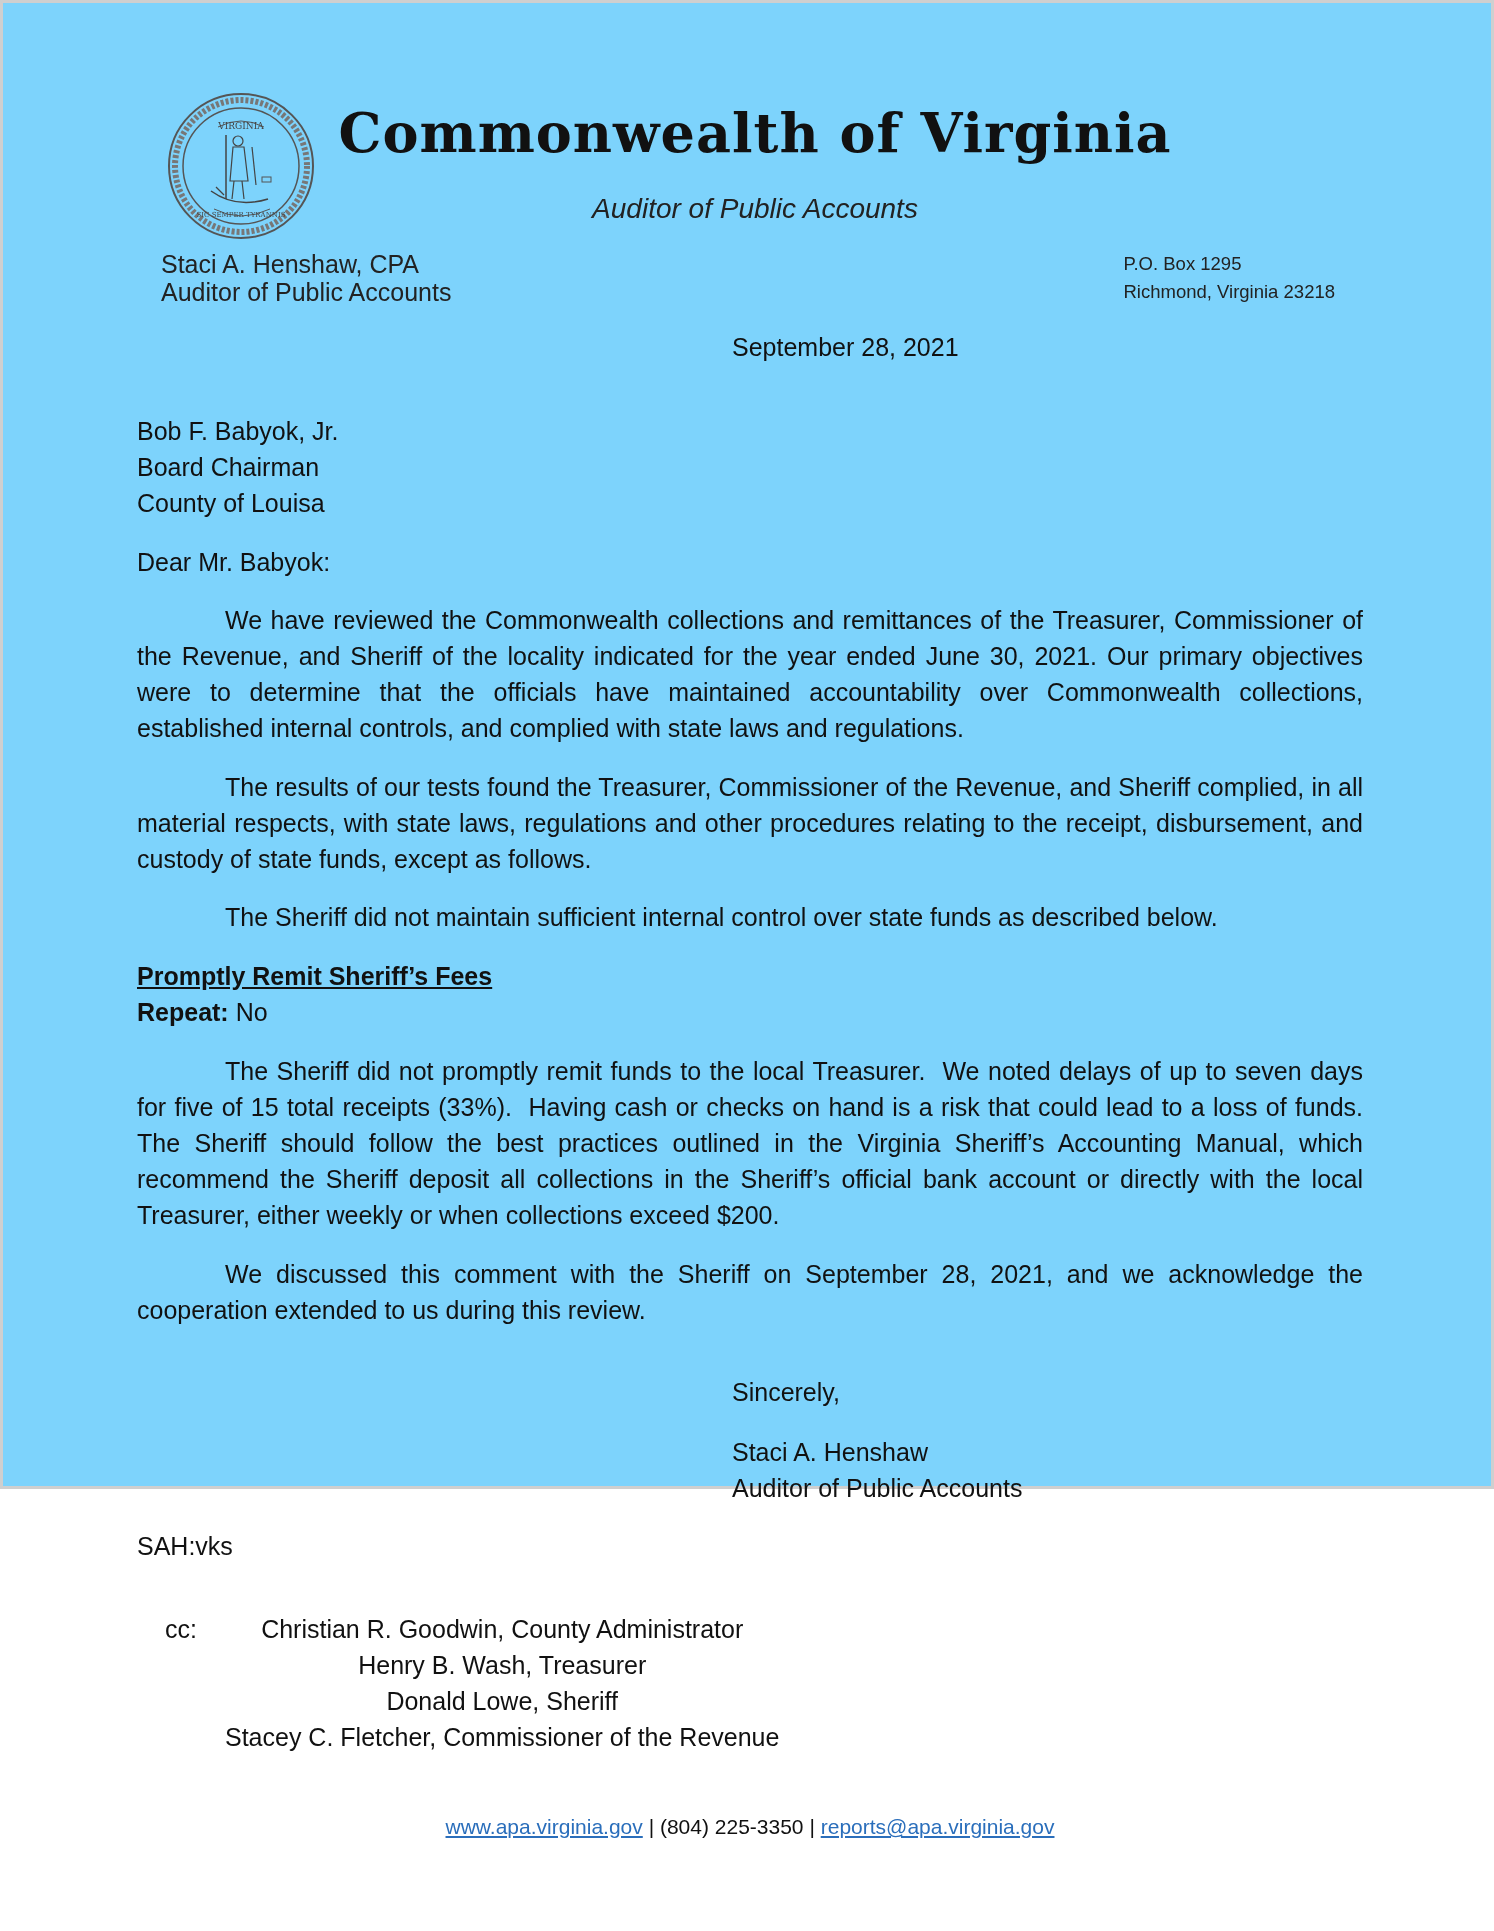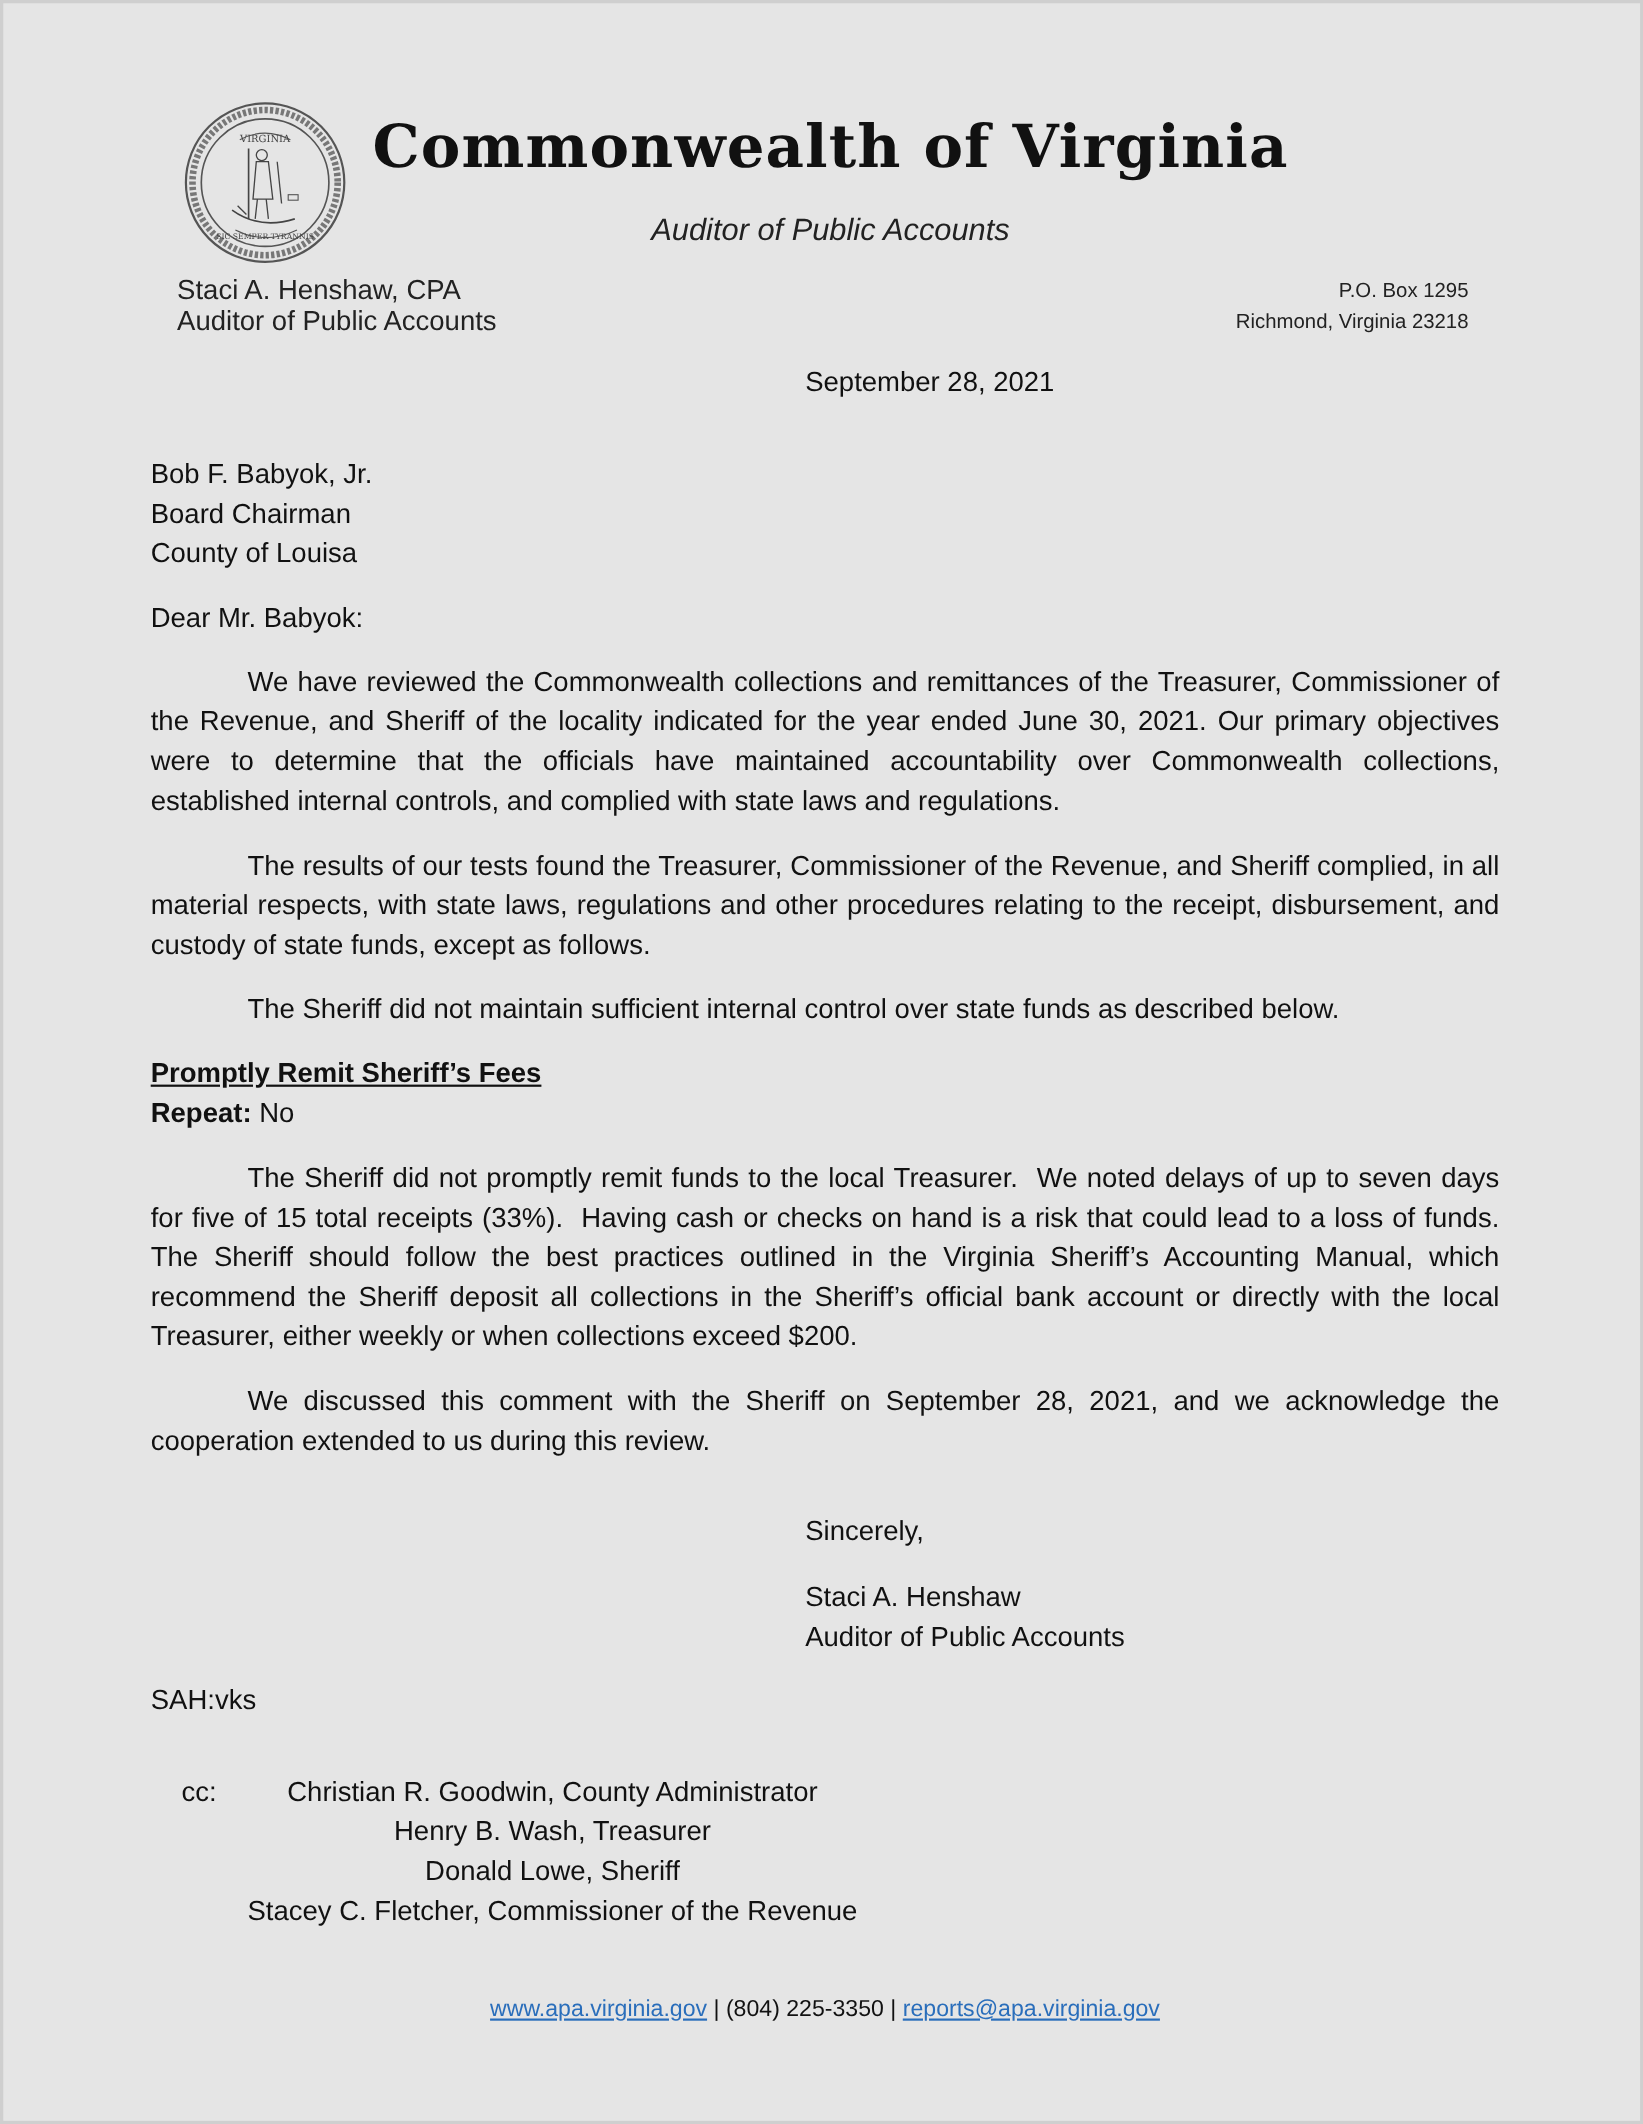--- a/index.html
+++ b/index.html
@@ -2,37 +2,37 @@
 <html><head>
 <meta charset="utf-8">
 <style>
   html, body { margin: 0; padding: 0; background: #ffffff; }
   body {
     width: 1494px; height: 1931px; position: relative; overflow: hidden;
     font-family: "Liberation Sans", "DejaVu Sans", sans-serif;
     color: #111111;
   }
   .page {
-    position: absolute; left: 0; top: 0; width: 1494px; height: 1931px;
-    box-sizing: border-box; border: 3px solid #cfcfcf; background: #e5e5e5;
+    position: absolute; left: 0; top: 0; width: 1494px; height: 1489px;
+    box-sizing: border-box; border: 3px solid #cfcfcf; background: #7dd3fc;
   }
   .seal { position: absolute; left: 163px; top: 88px; width: 150px; height: 150px; }
   .title {
     position: absolute; left: 0; width: 1494px; top: 98px; text-align: center;
     padding-left: 10px; box-sizing: border-box;
     font-family: "DejaVu Serif", "Liberation Serif", serif; font-weight: bold;
     font-size: 54px; letter-spacing: 1px; color: #111;
   }
   .subtitle {
     position: absolute; left: 0; width: 1494px; top: 190px; text-align: center;
     padding-left: 10px; box-sizing: border-box;
     font-style: italic; font-size: 28px; color: #222;
   }
   .hdr-left { position: absolute; left: 158px; top: 247px; font-size: 25px; line-height: 28px; color: #222; }
-  .hdr-right { position: absolute; right: 156px; top: 247px; font-size: 18.5px; line-height: 28px; color: #222; text-align: right; }
+  .hdr-right { position: absolute; right: 156px; top: 247px; font-size: 18.5px; line-height: 28px; color: #222; }
   .txt { font-size: 25px; line-height: 36px; }
   .date { position: absolute; left: 729px; top: 326px; }
   .addr { position: absolute; left: 134px; top: 410px; }
   .salutation { position: absolute; left: 134px; top: 541px; }
   .body {
     position: absolute; left: 134px; width: 1226px; text-align: justify;
   }
   .body p { margin: 0; text-indent: 88px; }
   .p1 { top: 599px; }
   .p2 { top: 766px; }

